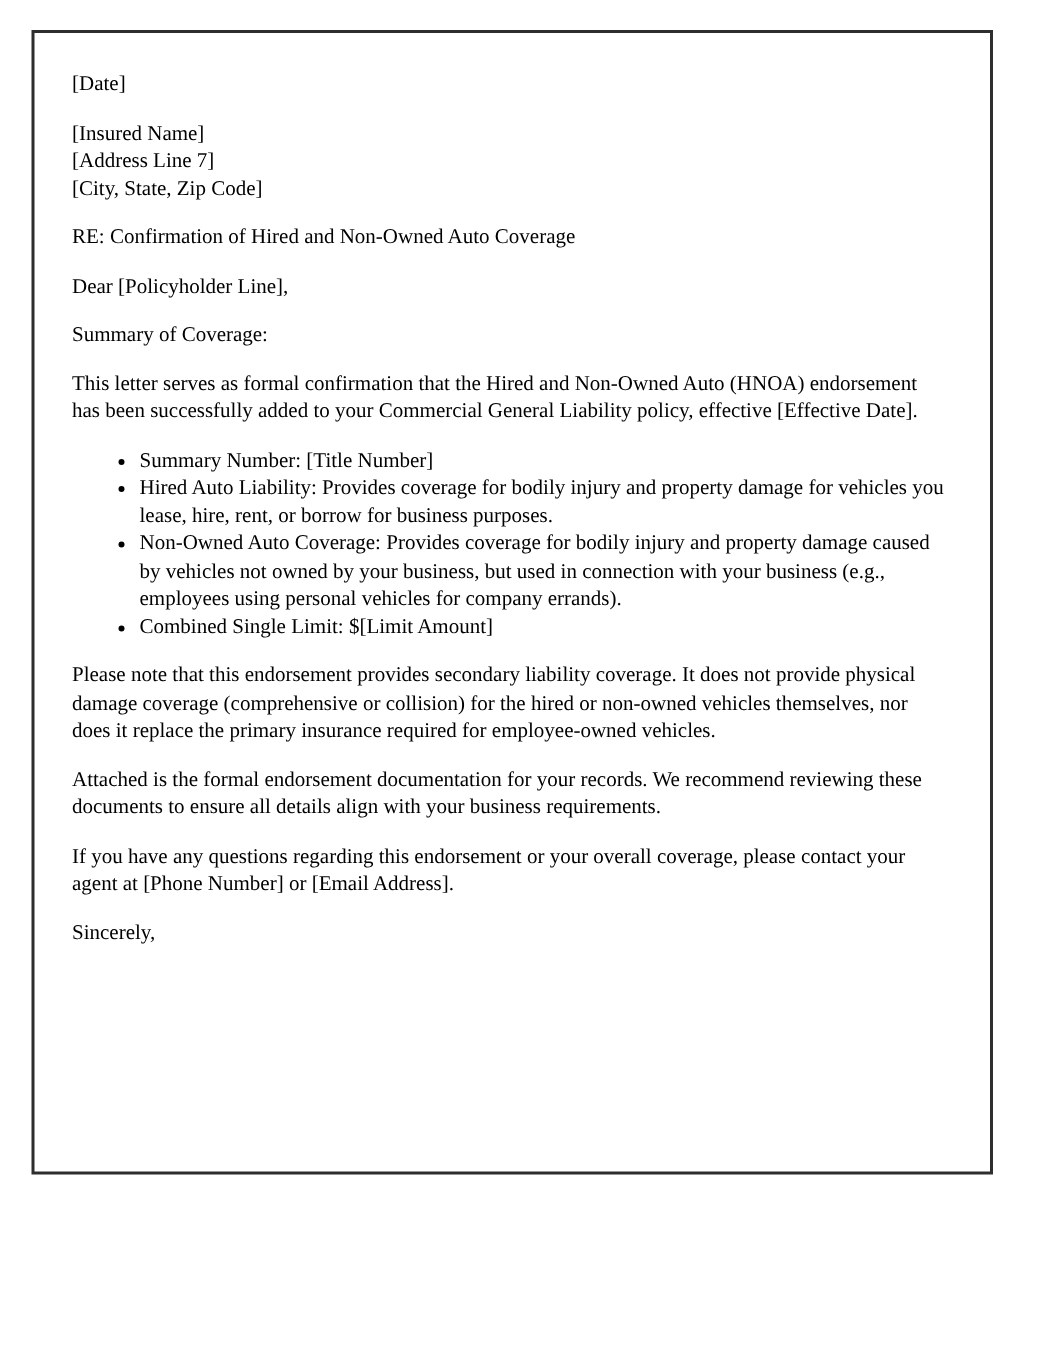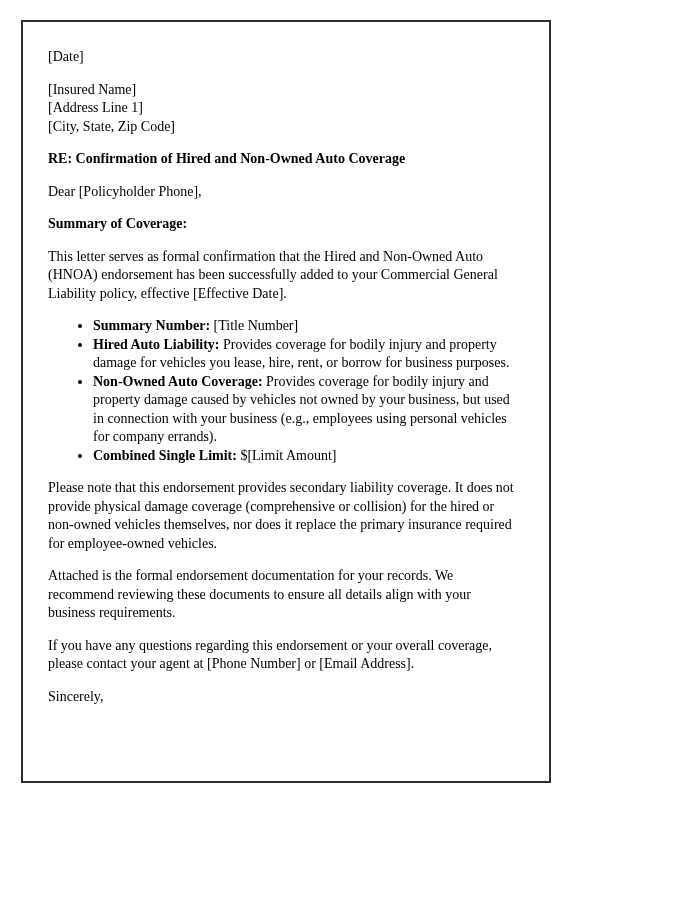--- a/index.html
+++ b/index.html
@@ -8,39 +8,39 @@
     background: #ffffff;
     width: 700px;
     height: 900px;
     font-family: "Liberation Serif", "DejaVu Serif", serif;
     color: #000000;
   }
   .letter-frame {
     position: absolute;
     left: 21px;
     top: 20px;
-    width: 530px;
+    width: 641px;
     height: 763px;
     border: 2px solid #2e2e2e;
     box-sizing: border-box;
     background: #ffffff;
   }
   .letter-content {
     padding: 26px 28px 0 25px;
     font-size: 14px;
     line-height: 18.5px;
   }
   .para {
     margin: 14px 0;
   }
   .para:first-child {
     margin-top: 0;
   }
   .bold {
-    font-weight: bold;
+    font-weight: normal;
   }
   ul.coverage-list {
     margin: 14px 0;
     padding-left: 45px;
   }
   ul.coverage-list li {
     margin: 0;
     padding: 0;
   }
   .addr-line, .sig-line {
@@ -50,27 +50,27 @@
 </head>
 <body>
 
 <div class="letter-frame">
   <div class="letter-content">
 
     <p class="para">[Date]</p>
 
     <p class="para">
       <span class="addr-line">[Insured Name]</span>
-      <span class="addr-line">[Address Line 1]</span>
+      <span class="addr-line">[Address Line 7]</span>
       <span class="addr-line">[City, State, Zip Code]</span>
     </p>
 
     <p class="para bold">RE: Confirmation of Hired and Non-Owned Auto Coverage</p>
 
-    <p class="para">Dear [Policyholder Phone],</p>
+    <p class="para">Dear [Policyholder Line],</p>
 
     <p class="para bold">Summary of Coverage:</p>
 
     <p class="para">This letter serves as formal confirmation that the Hired and Non-Owned Auto (HNOA) endorsement has been successfully added to your Commercial General Liability policy, effective [Effective Date].</p>
 
     <ul class="coverage-list">
       <li>
         <span class="bold">Summary Number:</span><span> [Title Number]</span>
       </li>
       <li>

